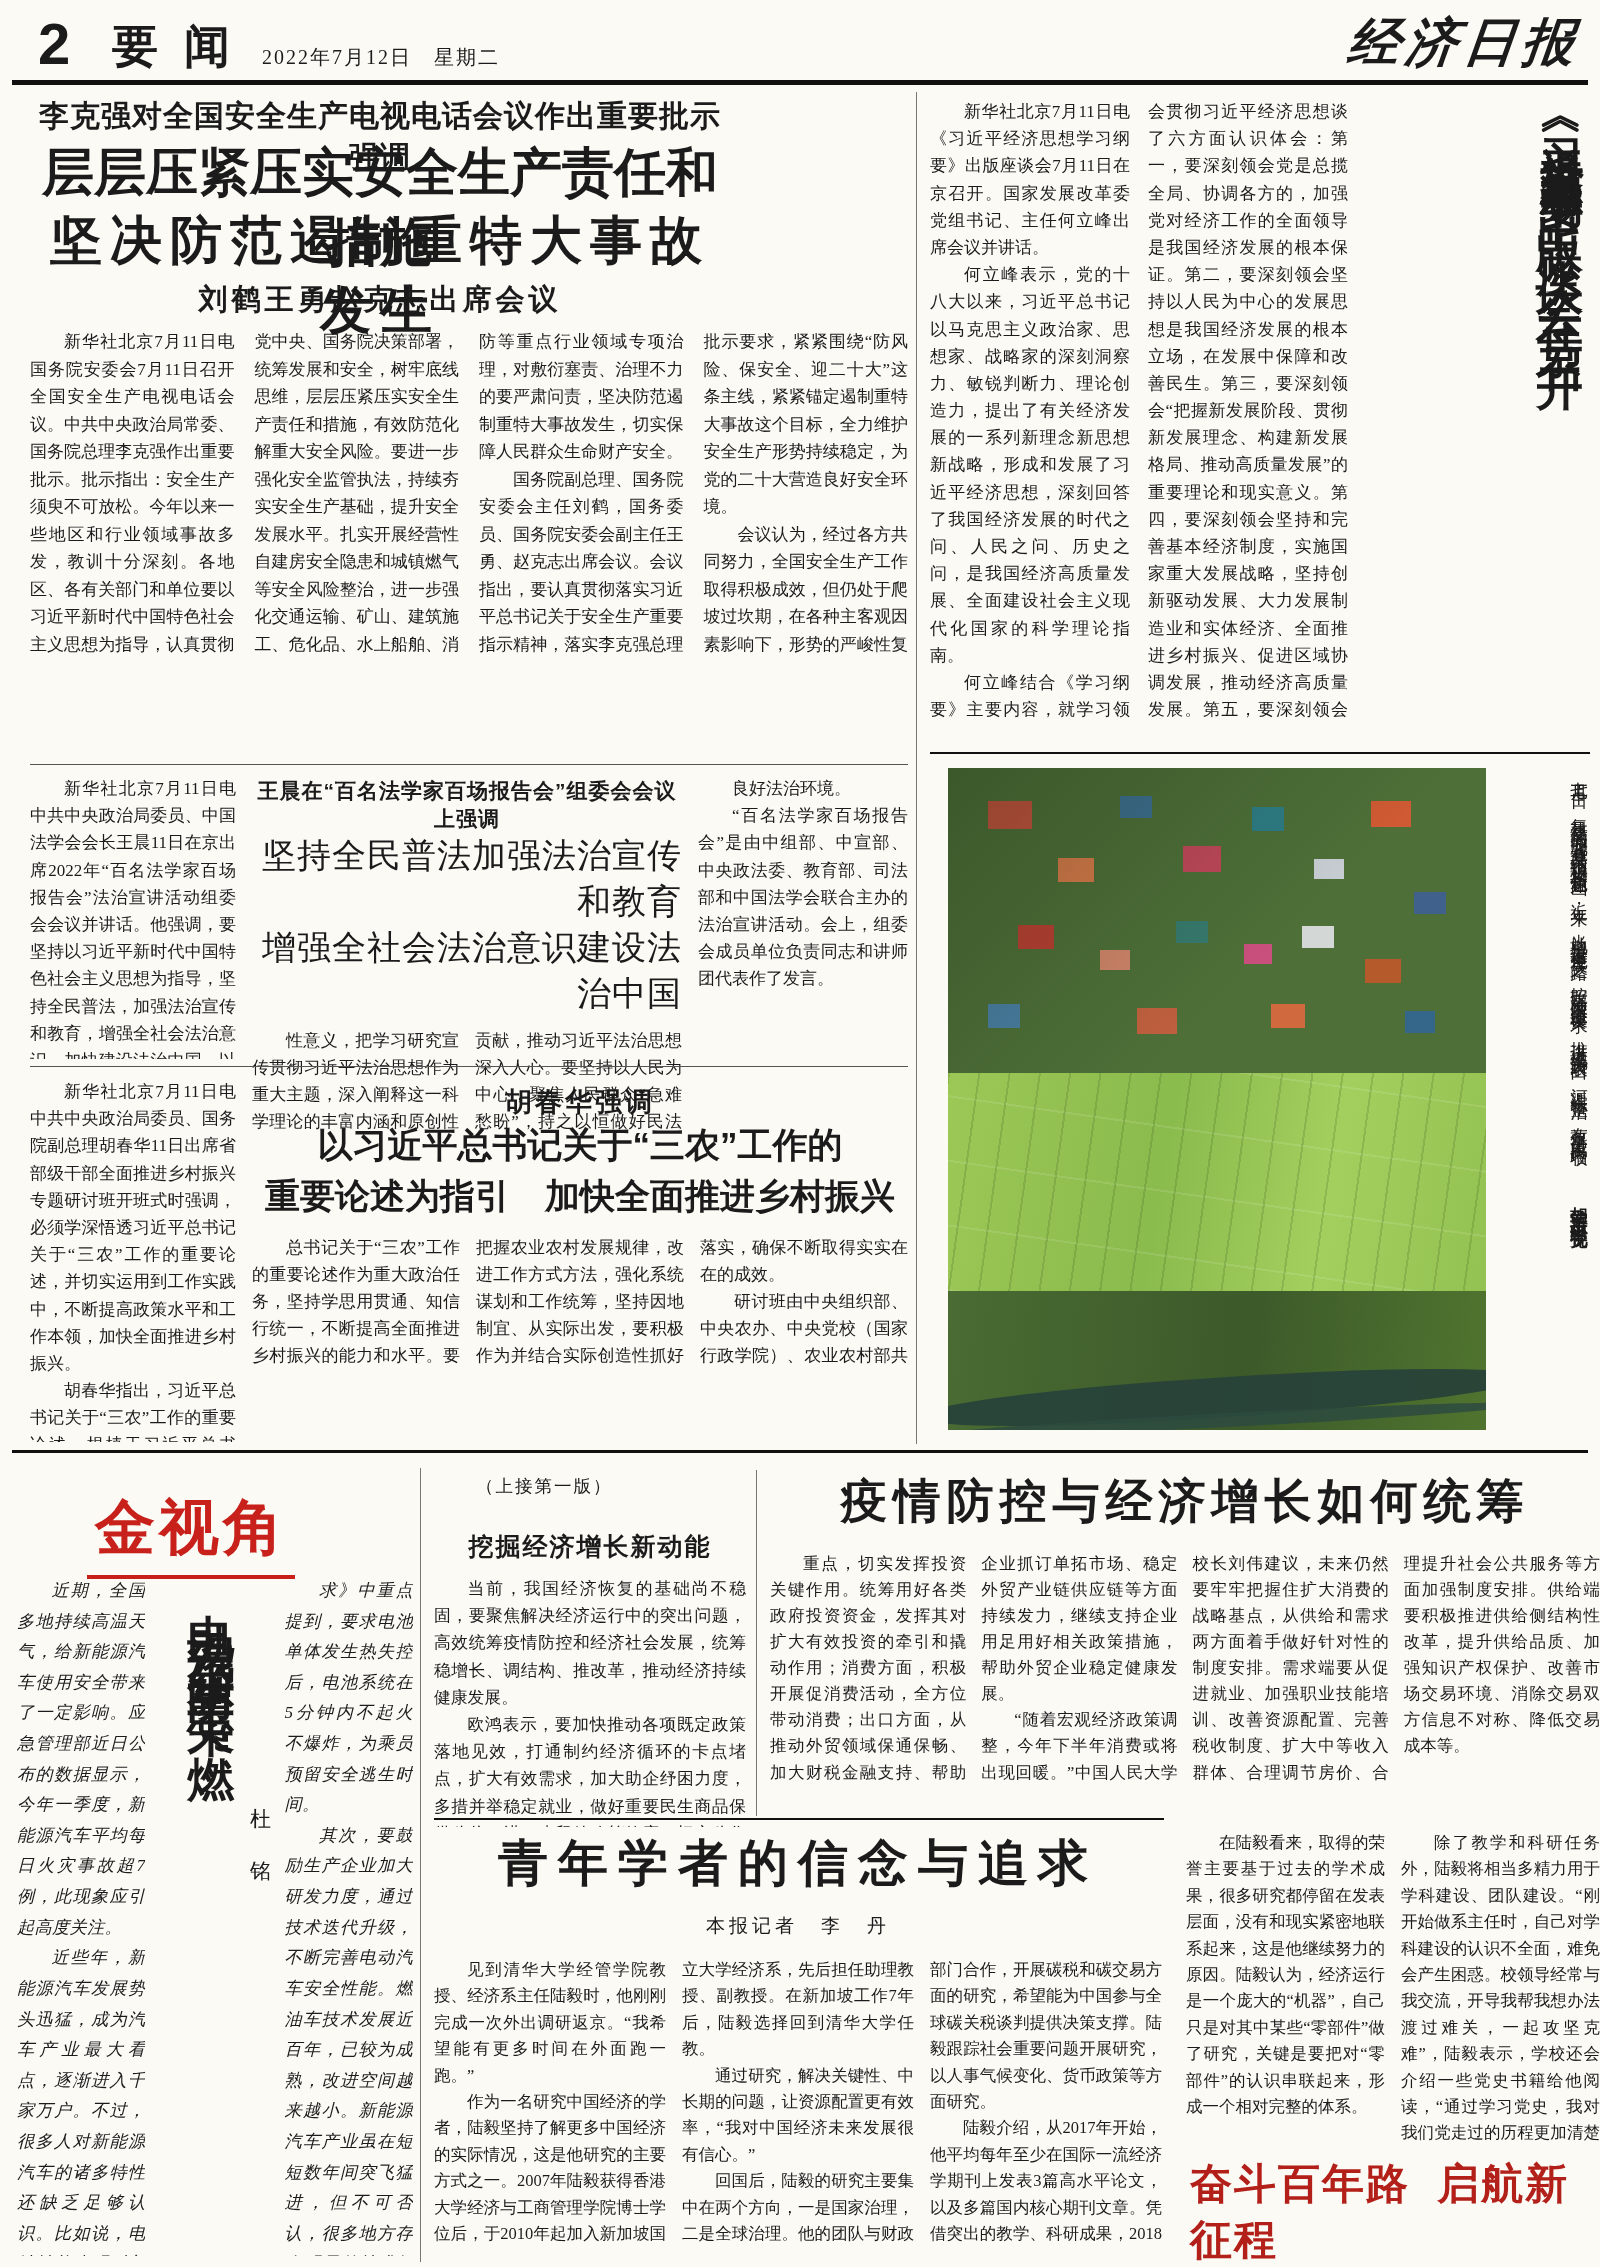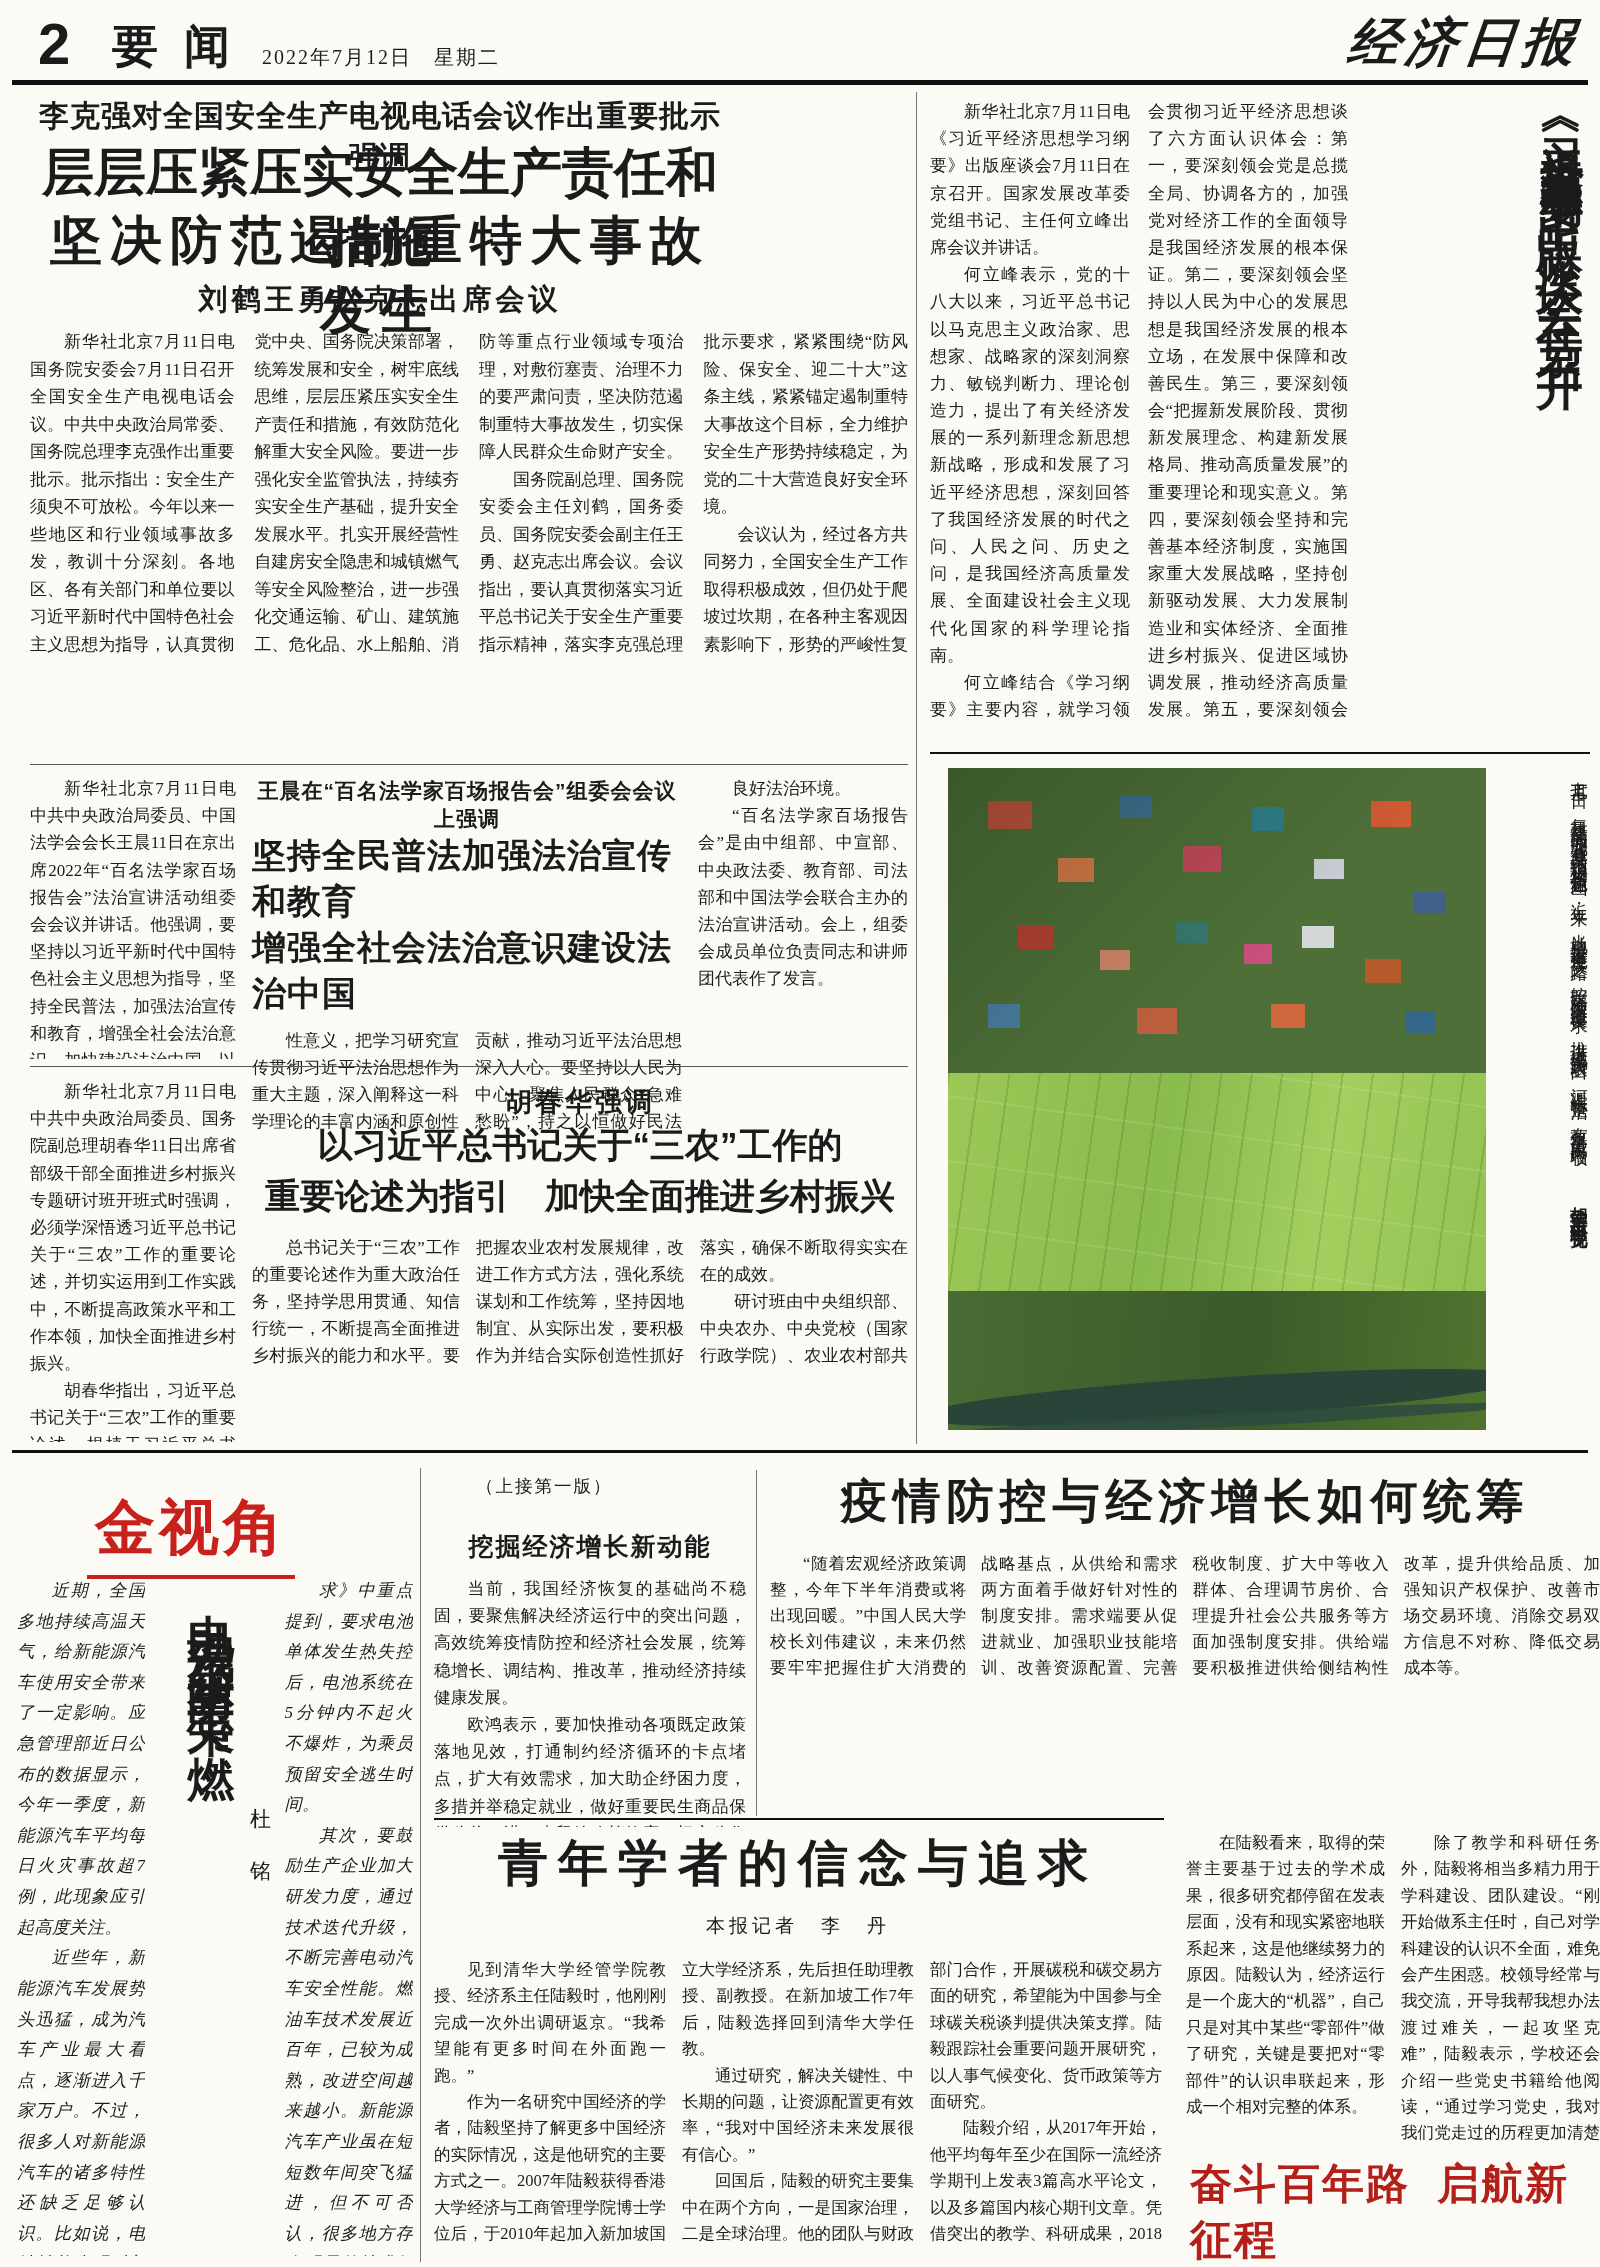--- a/index.html
+++ b/index.html
@@ -75,21 +75,21 @@
   .photo-caption{position:absolute;left:1494px;top:768px;width:102px;height:660px;
     writing-mode:vertical-rl;font-size:17.5px;line-height:2.0;letter-spacing:3px;overflow:hidden;}
   .photo-credit{margin-top:26px;font-weight:bold;}
 
   
   .wangchen{position:absolute;left:30px;top:775px;width:878px;height:284px;display:flex;gap:16px;}
   .wc-left{width:206px;font-size:17px;line-height:1.6;height:284px;}
   .wc-center{width:430px;}
   .wc-kicker{text-align:center;font-size:21px;font-weight:bold;letter-spacing:1px;
              font-family:"Liberation Sans","DejaVu Sans",sans-serif;margin-top:2px;}
-  .wc-h{text-align:left;font-size:34px;font-weight:700;letter-spacing:1px;line-height:1.35;
+  .wc-h{text-align:right;font-size:34px;font-weight:400;letter-spacing:1px;line-height:1.35;
         font-family:"Liberation Sans","DejaVu Sans",sans-serif;}
   .wc-under{margin-top:10px;column-count:2;column-gap:16px;height:116px;font-size:17px;line-height:1.6;}
   .wc-right{flex:1;font-size:17px;line-height:1.6;height:284px;}
 
   
   .huchunhua{position:absolute;left:30px;top:1078px;width:878px;height:364px;display:flex;gap:16px;}
   .hc-left{width:206px;font-size:17px;line-height:1.6;height:364px;}
   .hc-rightarea{flex:1;}
   .hc-kicker{text-align:center;font-size:27px;font-weight:bold;letter-spacing:3px;margin-top:6px;}
   .hc-h{text-align:center;font-size:35px;font-weight:900;letter-spacing:0px;line-height:1.45;
@@ -251,20 +251,21 @@
     <div class="jump-sub">挖掘经济增长新动能</div>
     <div class="jump-body bodytext">
         <p class="para">当前，我国经济恢复的基础尚不稳固，要聚焦解决经济运行中的突出问题，高效统筹疫情防控和经济社会发展，统筹稳增长、调结构、推改革，推动经济持续健康发展。</p>
         <p class="para">欧鸿表示，要加快推动各项既定政策落地见效，打通制约经济循环的卡点堵点，扩大有效需求，加大助企纾困力度，多措并举稳定就业，做好重要民生商品保供稳价，进一步释放政策效应，切实稳住经济大盘，保持经济运行在合理区间。</p>
       </div>
   </div>
 
   <div class="epidemic">
     <div class="ep-h">疫情防控与经济增长如何统筹</div>
     <div class="ep-body bodytext">
+        <p class="para">重点，切实发挥投资关键作用。统筹用好各类政府投资资金，发挥其对扩大有效投资的牵引和撬动作用；消费方面，积极开展促消费活动，全方位带动消费；出口方面，从推动外贸领域保通保畅、加大财税金融支持、帮助企业抓订单拓市场、稳定外贸产业链供应链等方面持续发力，继续支持企业用足用好相关政策措施，帮助外贸企业稳定健康发展。</p>
         <p class="para">“随着宏观经济政策调整，今年下半年消费或将出现回暖。”中国人民大学校长刘伟建议，未来仍然要牢牢把握住扩大消费的战略基点，从供给和需求两方面着手做好针对性的制度安排。需求端要从促进就业、加强职业技能培训、改善资源配置、完善税收制度、扩大中等收入群体、合理调节房价、合理提升社会公共服务等方面加强制度安排。供给端要积极推进供给侧结构性改革，提升供给品质、加强知识产权保护、改善市场交易环境、消除交易双方信息不对称、降低交易成本等。</p>
       </div>
   </div>
 
   <div class="rule-youth"></div>
 
   <div class="youth">
     <div class="yo-h">青年学者的信念与追求</div>
     <div class="yo-byline">本报记者　李　丹</div>
     <div class="yo-body bodytext">

